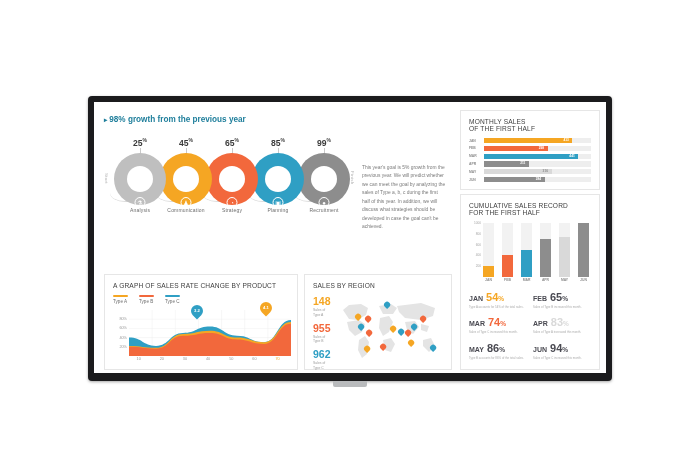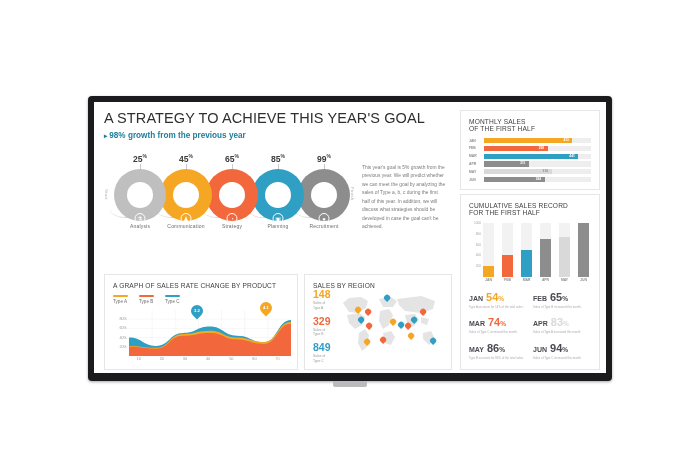--- a/index.html
+++ b/index.html
@@ -130,21 +130,21 @@
     position: absolute; width: 12px; height: 12px; border-radius: 50% 50% 50% 0;
     transform: rotate(-45deg);
     color: #fff; z-index: 6;
   }
   .pin span {
     display: block; transform: rotate(45deg);
     font-size: 4.2px; line-height: 12px; text-align: center; font-weight: bold;
   }
 
   #card-region { left: 210px; top: 172px; width: 148px; height: 96px; padding: 7px 8px; }
-  #region-body { display: flex; }
+  #region-body { display: flex; margin-top: 7px; }
   #region-stats { width: 30px; }
   .stat { margin-bottom: 5px; }
   .stat .n { font-size: 10.5px; font-weight: bold; line-height: 1; }
   .stat .l { font-size: 3.4px; color: #9d9d9d; margin-top: 1.5px; line-height: 1.4; }
   #map { position: relative; width: 108px; height: 66px; margin-left: 2px; }
   .mdot {
     position: absolute; width: 5.5px; height: 5.5px;
     border-radius: 50% 50% 50% 0; transform: rotate(-45deg);
   }
 
@@ -189,21 +189,20 @@
   .pcell .d { font-size: 2.9px; color: #adadad; margin-top: 2px; line-height: 1.5; }
 </style>
 </head>
 <body>
 
 <div id="monitor-frame">
   <div id="screen">
     <div id="slide">
 
       <div id="left-col">
-        <div class="h1">A STRATEGY TO ACHIEVE THIS YEAR'S GOAL</div>
         <div class="subtitle">
           <span class="caret">▸</span><span>98% growth from the previous year</span>
         </div>
 
         <div id="donut-row">
           <div class="pct-row" id="pct-row">
               <div class="pct" style="left: 16px;">25<sup>%</sup></div>
               <div class="pct-stem" style="left: 36px;"></div>
               <div class="pct" style="left: 62px;">45<sup>%</sup></div>
               <div class="pct-stem" style="left: 82px;"></div>
@@ -313,25 +312,25 @@
 
       <div class="card" id="card-region">
         <div class="card-title">SALES BY REGION</div>
         <div id="region-body">
           <div id="region-stats">
               <div class="stat">
                 <div class="n" style="color: rgb(245, 166, 35);">148</div>
                 <div class="l">Sales of Type A</div>
               </div>
               <div class="stat">
-                <div class="n" style="color: rgb(242, 104, 60);">329</div>
+                <div class="n" style="color: rgb(242, 104, 60);">955</div>
                 <div class="l">Sales of Type B</div>
               </div>
               <div class="stat">
-                <div class="n" style="color: rgb(47, 159, 196);">849</div>
+                <div class="n" style="color: rgb(47, 159, 196);">962</div>
                 <div class="l">Sales of Type C</div>
               </div>
             </div>
           <div id="map"><svg width="108" height="66" viewBox="0 0 108 66">
                 <path d="M8,14 L14,9 L26,8 L33,12 L31,19 L22,24 L14,23 Z" fill="#e4e4e4"></path>
                 <path d="M12,26 L24,24 L30,28 L27,36 L20,40 L14,34 Z" fill="#e4e4e4"></path>
                 <path d="M24,44 L30,40 L34,46 L32,58 L27,62 L23,54 Z" fill="#e4e4e4"></path>
                 <path d="M44,10 L56,8 L62,12 L58,18 L48,18 Z" fill="#e4e4e4"></path>
                 <path d="M45,22 L54,20 L58,26 L54,36 L48,40 L44,32 Z" fill="#e4e4e4"></path>
                 <path d="M48,44 L56,42 L60,48 L56,56 L50,54 Z" fill="#e4e4e4"></path>

